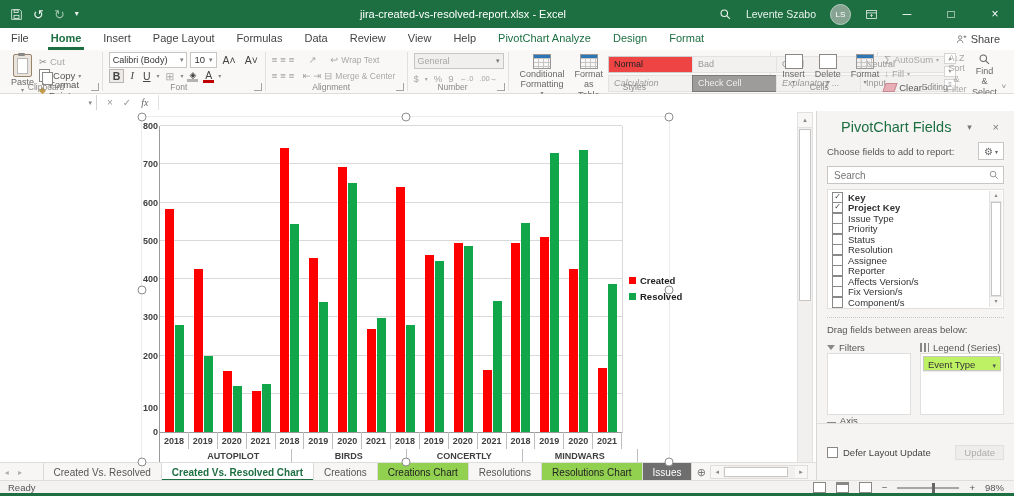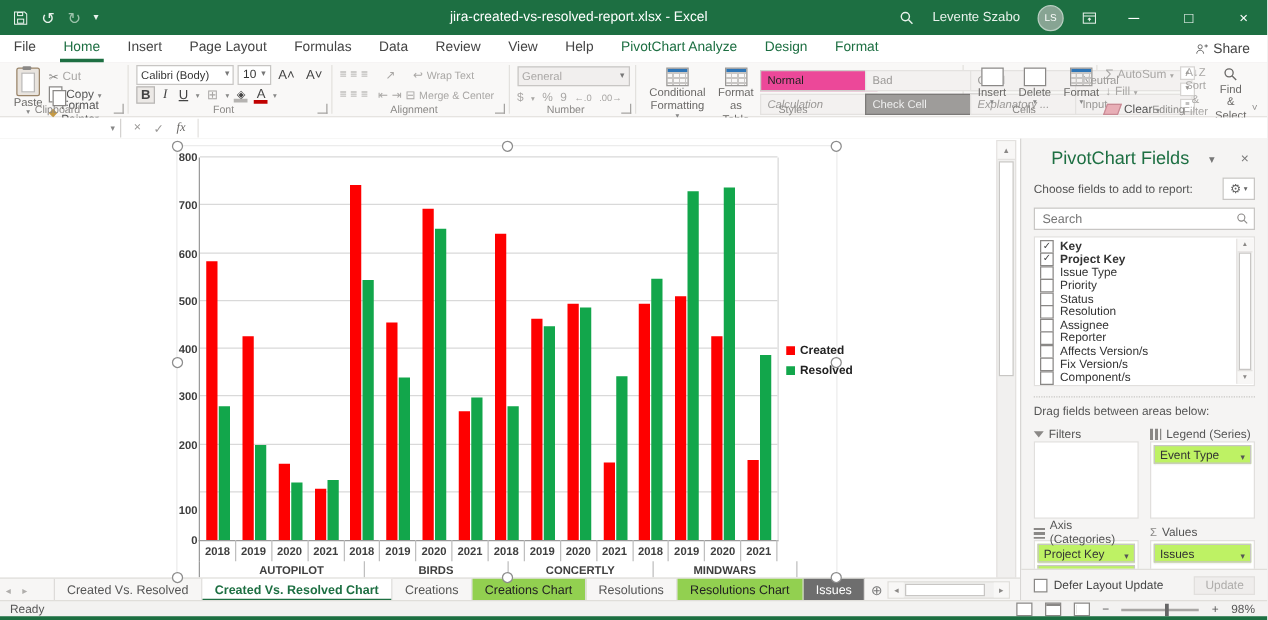--- a/index.html
+++ b/index.html
@@ -17,21 +17,21 @@
   .tb-right{margin-left:auto;display:flex;align-items:center;gap:14px;padding-right:4px;}
   .avatar{width:19px;height:19px;border-radius:50%;background:#87a493;border:1px solid #b9cfc2;
           color:#fff;font-size:8px;display:flex;align-items:center;justify-content:center;}
   .winbtn{width:30px;height:28px;display:flex;align-items:center;justify-content:center;font-size:12px;color:#fff;}
   .sicon{width:13px;height:13px;}
 
   
   .mbar{position:absolute;left:0;top:28px;width:1014px;height:22px;background:#fff;display:flex;
         align-items:center;border-bottom:1px solid #e6e4e2;}
   .mtab{padding:0 11px;height:22px;line-height:21px;color:#444;position:relative;white-space:nowrap;font-size:11px;}
-  .mtab.active{font-weight:400;color:#1d6f42;}
+  .mtab.active{font-weight:700;color:#1d6f42;}
   .mtab.active::after{content:"";position:absolute;left:8px;right:8px;bottom:0;height:3px;background:#1d6f42;}
   .mtab.contextual{color:#1d6f42;}
   .share{margin-left:auto;margin-right:14px;display:flex;align-items:center;gap:4px;color:#444;}
 
   
   .ribbon{position:absolute;left:0;top:50px;width:1014px;height:43px;background:#f9f8f7;
           border-bottom:1px solid #dfddda;display:flex;align-items:stretch;}
   .rg{position:relative;display:flex;align-items:flex-start;padding:3px 4px 12px 6px;}
   .rg-label{position:absolute;left:0;right:10px;bottom:1px;text-align:center;font-size:8.5px;color:#8a8886;}
   .launch{position:absolute;right:3px;bottom:2px;width:7px;height:7px;border-right:1px solid #a5a3a1;
@@ -45,21 +45,21 @@
   .ibox{border:1px solid #c8c6c4;background:#fff;padding:0 3px;height:14px;line-height:14px;font-size:9.5px;
         color:#333;display:flex;align-items:center;gap:4px;}
   .ibox .da{margin-left:auto;font-size:7px;color:#777;}
   .fbtn{font-size:10.5px;padding:0 3px;color:#444;}
   .pressed{border:1px solid #b9b7b5;background:#ece9e6;}
   .clr-a{position:relative;padding-bottom:2px;}
   .clr-a::after{content:"";position:absolute;left:1px;right:1px;bottom:0;height:3px;background:#c00000;}
   .clr-b::after{background:#b5b3b1;}
   .stylecell{width:82px;height:15px;line-height:15px;font-size:9px;padding:0 5px;background:#f3f1f0;
              color:#9a9896;border:1px solid #e4e2e0;overflow:hidden;white-space:nowrap;}
-  .st-normal{background:#ec4899;color:#222;border-color:#cfcdcb;}
+  .st-normal{background:#ef4444;color:#222;border-color:#cfcdcb;}
   .st-check{background:#9e9c9a;color:#efefef;border-color:#7c7a78;}
   .st-italic{font-style:italic;}
   .gallery{display:grid;grid-template-columns:repeat(4,82px);grid-gap:2px;margin-top:3px;}
   .galside{display:flex;flex-direction:column;justify-content:center;gap:2px;margin-left:2px;color:#8a8886;}
   .galside span{width:10px;height:9px;border:1px solid #d6d4d2;font-size:6px;line-height:8px;text-align:center;background:#fff;}
   .gridic{width:16px;height:13px;border:1px solid #9a9896;background:
           linear-gradient(#2e75b6 0 3px, transparent 3px),
           repeating-linear-gradient(to bottom, transparent 0 3px, #c8c6c4 3px 4px),
           repeating-linear-gradient(to right, transparent 0 4px, #c8c6c4 4px 5px);}
   .copyic{position:relative;width:9px;height:11px;border:1px solid #8a8886;background:#fff;}
@@ -130,21 +130,21 @@
   .abox{background:#fff;border:1px solid #e1dfdd;padding:2px;box-sizing:border-box;}
   .abox.t{height:62px;}
   .abox.b{height:62px;}
   .pill{height:13px;background:#bef264;border:1px solid #c8c6c4;box-shadow:0 1px 1px rgba(0,0,0,.08);
         display:flex;align-items:flex-end;font-size:9.5px;color:#333;padding:0 4px;margin-bottom:2px;}
   .pill .da{margin-left:auto;font-size:7px;color:#555;}
   .funnel{width:0;height:0;border-left:4px solid transparent;border-right:4px solid transparent;border-top:5px solid #8a8886;position:relative;}
   .barsic{width:9px;height:9px;background:repeating-linear-gradient(to right,#8a8886 0 2px,transparent 2px 4px);}
   .axiic{width:9px;height:9px;background:repeating-linear-gradient(to bottom,#8a8886 0 2px,transparent 2px 4px);}
   .defer{position:absolute;left:0;right:0;bottom:0;height:24px;border-top:1px solid #e0deda;display:flex;
-         align-items:center;padding:0 10px;font-size:9.5px;color:#444;background:#f5f4f3;}
+         align-items:center;padding:16px 10px;font-size:9.5px;color:#444;background:#f5f4f3;}
   .updatebtn{margin-left:auto;color:#aeacaa;border:1px solid #e1dfdd;background:#efedec;padding:1px 8px;font-size:9.5px;}
 
   
   .tabbar{position:absolute;left:0;top:462px;width:816px;height:18px;background:#f7f6f5;border-top:1px solid #e0deda;
           display:flex;align-items:stretch;font-size:10px;}
   .navarr{width:18px;display:flex;align-items:center;justify-content:center;color:#b0aeac;font-size:8px;}
   .stab{padding:0 10px;display:flex;align-items:center;border-right:1px solid #dddbd9;color:#555;white-space:nowrap;position:relative;}
   .stab.first{border-left:1px solid #dddbd9;margin-left:16px;}
   .stab.active{background:#fff;color:#1d6f42;font-weight:700;}
   .stab.active::after{content:"";position:absolute;left:0;right:0;bottom:0;height:2px;background:#1d6f42;}

